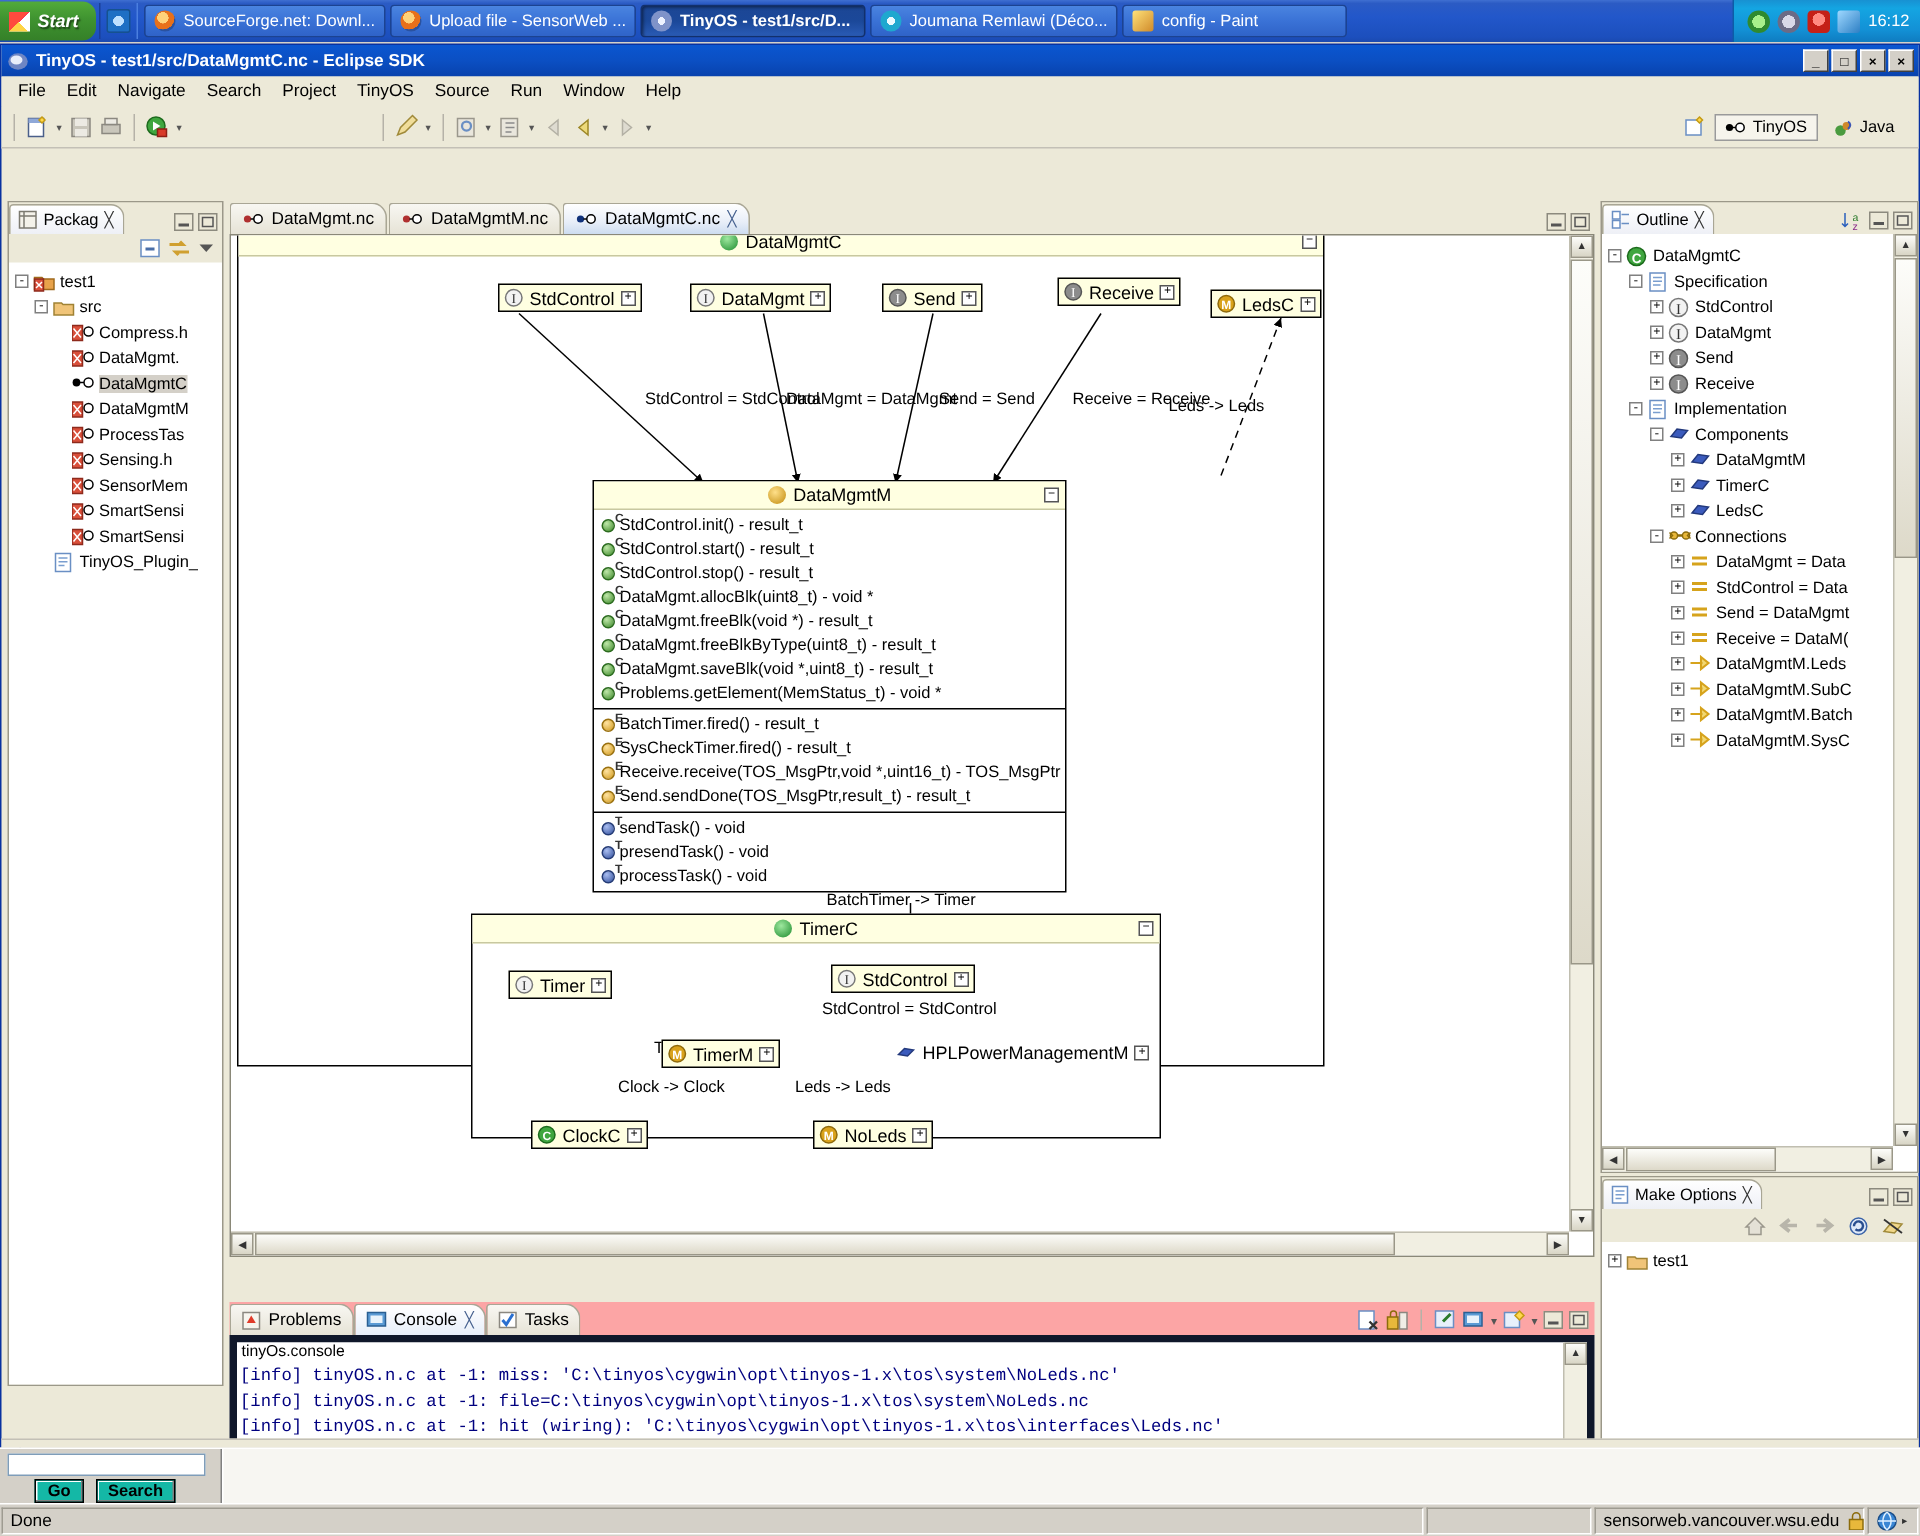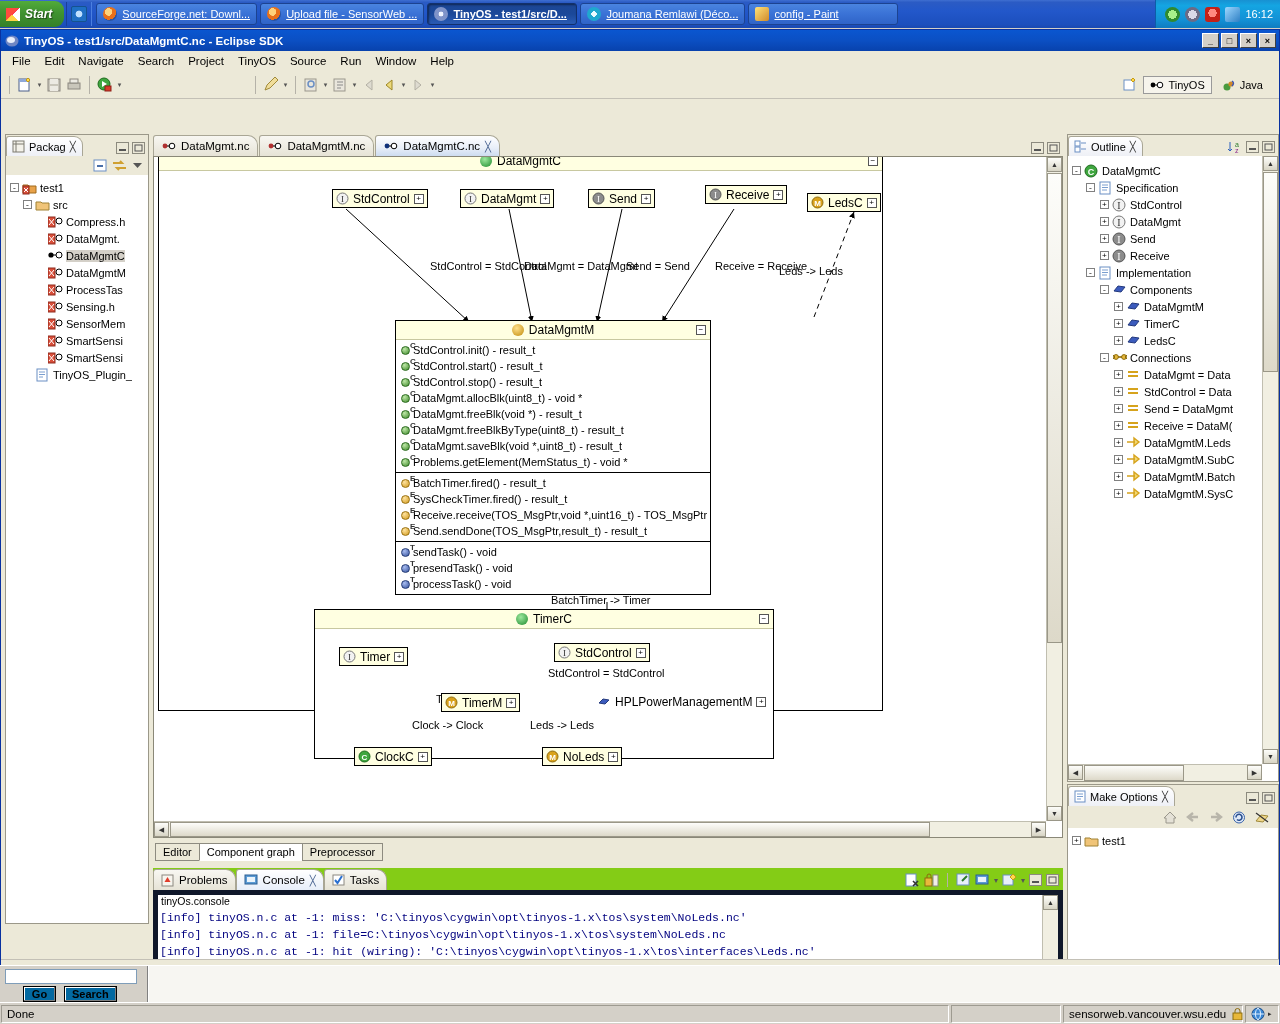--- a/index.html
+++ b/index.html
@@ -51,21 +51,21 @@
     background: linear-gradient(to bottom, #4a84e0 0%, #3a72d6 50%, #2f63c8 100%);
     border: 1px solid #1c4391; border-radius: 3px;
     color: #fff; font-size: 11px;
     white-space: nowrap; overflow: hidden; text-overflow: ellipsis;
   }
   .task.active {
     background: linear-gradient(to bottom, #1c4695 0%, #1b4899 50%, #2a5bb5 100%);
     border-color: #12306c; font-weight: bold;
     box-shadow: inset 1px 1px 2px rgba(0,0,0,.45);
   }
-  .task .tl { overflow: hidden; text-overflow: ellipsis; text-decoration: underline; }
+  .task .tl { overflow: hidden; text-overflow: ellipsis; }
   .tray {
     height: 28px; display: flex; align-items: center; gap: 5px; padding: 0 7px 0 9px;
     background: linear-gradient(to bottom, #1891d2 0%, #14a5e2 20%, #1391d6 70%, #0f7cc0 100%);
     border-left: 1px solid #0d5ca8; color: #fff; font-size: 11px;
   }
   .tray-ico { width: 15px; height: 15px; border-radius: 3px; }
 
   
   .eclipse {
     position: absolute; top: 29px; left: 0; width: 1280px; height: 965px;
@@ -185,21 +185,21 @@
   }
   .collapse-btn { position: absolute; right: 4px; top: 4px; width: 10px; height: 10px; border: 1px solid #555; background: #fff; font-size: 8px; line-height: 8px; text-align:center; font-family:"Liberation Mono",monospace; }
   .mbox { position: absolute; border: 1px solid #000; background: #fff; }
   .msec { border-top: 1px solid #000; padding: 2px 0; }
   .mrow { display: flex; align-items: center; gap: 3px; height: 16px; padding-left: 5px; font-size: 11px; white-space: nowrap; }
   .mdot { width: 9px; height: 9px; border-radius: 50%; flex: none; position: relative; }
   .mdot sup { position: absolute; left: 8px; top: -6px; font-size: 8px; font-weight: bold; }
 
   
   .consoleview { position: absolute; left: 152px; top: 768px; width: 910px; height: 156px; }
-  .ctabrow { height: 22px; display: flex; align-items: flex-end; background: #84cc16; }
+  .ctabrow { height: 22px; display: flex; align-items: flex-end; background: #fca5a5; }
   .ctab {
     height: 21px; display: flex; align-items: center; gap: 5px; padding: 0 7px;
     font-size: 11.5px; border: 1px solid #a9a695; border-bottom: none;
     background: linear-gradient(to bottom,#f8f7f2,#e6e3d6); border-radius: 3px 10px 0 0;
   }
   .ctab.active { background: linear-gradient(to bottom,#ffffff,#e7eef9); }
   .ctools { margin-left: auto; display:flex; align-items:center; gap:4px; padding: 0 4px 3px 0; }
   .conbody { position: absolute; top: 22px; left: 0; right: 0; bottom: 0; background:#fff; border:5px solid #0f172a; }
   .conhdr { height: 14px; font-size: 10.5px; padding-left: 3px; color:#000; background:#fff; }
   .conlines { position:absolute; top:14px; left:2px; right: 18px; bottom: 18px; overflow:hidden;
@@ -221,21 +221,21 @@
   .browserbar {
     position: absolute; left: 0; top: 965px; width: 1280px; height: 37px;
     background: #d4d0c8; border-top: 1px solid #fff;
     display: flex; align-items: flex-start;
   }
   .bb-left { width: 148px; height: 37px; border-right: 1px solid #808080; padding: 3px 4px 0 5px; background:#d4d0c8; }
   .bb-input { width: 132px; height: 15px; border: 1px solid #7f9db9; background:#fff; }
   .bb-btns { display: flex; gap: 8px; margin-top: 2px; padding-left: 18px; }
   .bb-btn {
     min-width: 33px; height: 16px; font-size: 11px; font-weight: bold;
-    background: #0369a1; border: 1px solid #000; box-shadow: inset -1px -1px 0 #808080, inset 1px 1px 0 #fff;
+    background: #14b8a6; border: 1px solid #000; box-shadow: inset -1px -1px 0 #808080, inset 1px 1px 0 #fff;
     display: flex; align-items: center; justify-content: center; padding: 0 7px;
   }
   .bb-right { flex: 1; height: 37px; background: #f7f6f2; border-left: 1px solid #fff; }
 
   .statusbar {
     position: absolute; left: 0; top: 1002px; width: 1280px; height: 22px;
     background: #d4d0c8; border-top: 1px solid #fff;
     display: flex; align-items: center; font-size: 11.5px;
   }
   .sb-cell { height: 18px; border: 1px solid #9e9b91; border-right-color:#fff; border-bottom-color:#fff; display:flex; align-items:center; padding: 0 5px; margin: 1px; }
@@ -921,25 +921,20 @@
             <div class="sb-thumb" style="position:absolute;top:16px;height:470px;left:0;right:0;"></div>
             <div class="sb-btn" style="position:absolute;bottom:0;">▼</div>
           </div>
           <div class="hscroll">
             <div class="sb-btn" style="position:absolute;left:0;">◀</div>
             <div class="sb-thumb" style="position:absolute;left:16px;width:760px;top:0;bottom:0;"></div>
             <div class="sb-btn" style="position:absolute;right:0;">▶</div>
           </div>
         </div>
 
-        <div class="ebottom-tabs">
-          <div class="ebtab">Editor</div>
-          <div class="ebtab active">Component graph</div>
-          <div class="ebtab">Preprocessor</div>
-        </div>
       </div>
 
       <div class="view consoleview" style="border:none;background:transparent;">
         <div class="ctabrow">
           <div class="ctab">
             <span>
               <svg width="13" height="13">
                   <rect x="1" y="1" width="11" height="11" fill="#f7f5ee" stroke="#8b8880"></rect>
                   <path d="M6.5 3 l3 5 h-6z" fill="#e03b2a"></path>
                 </svg>

